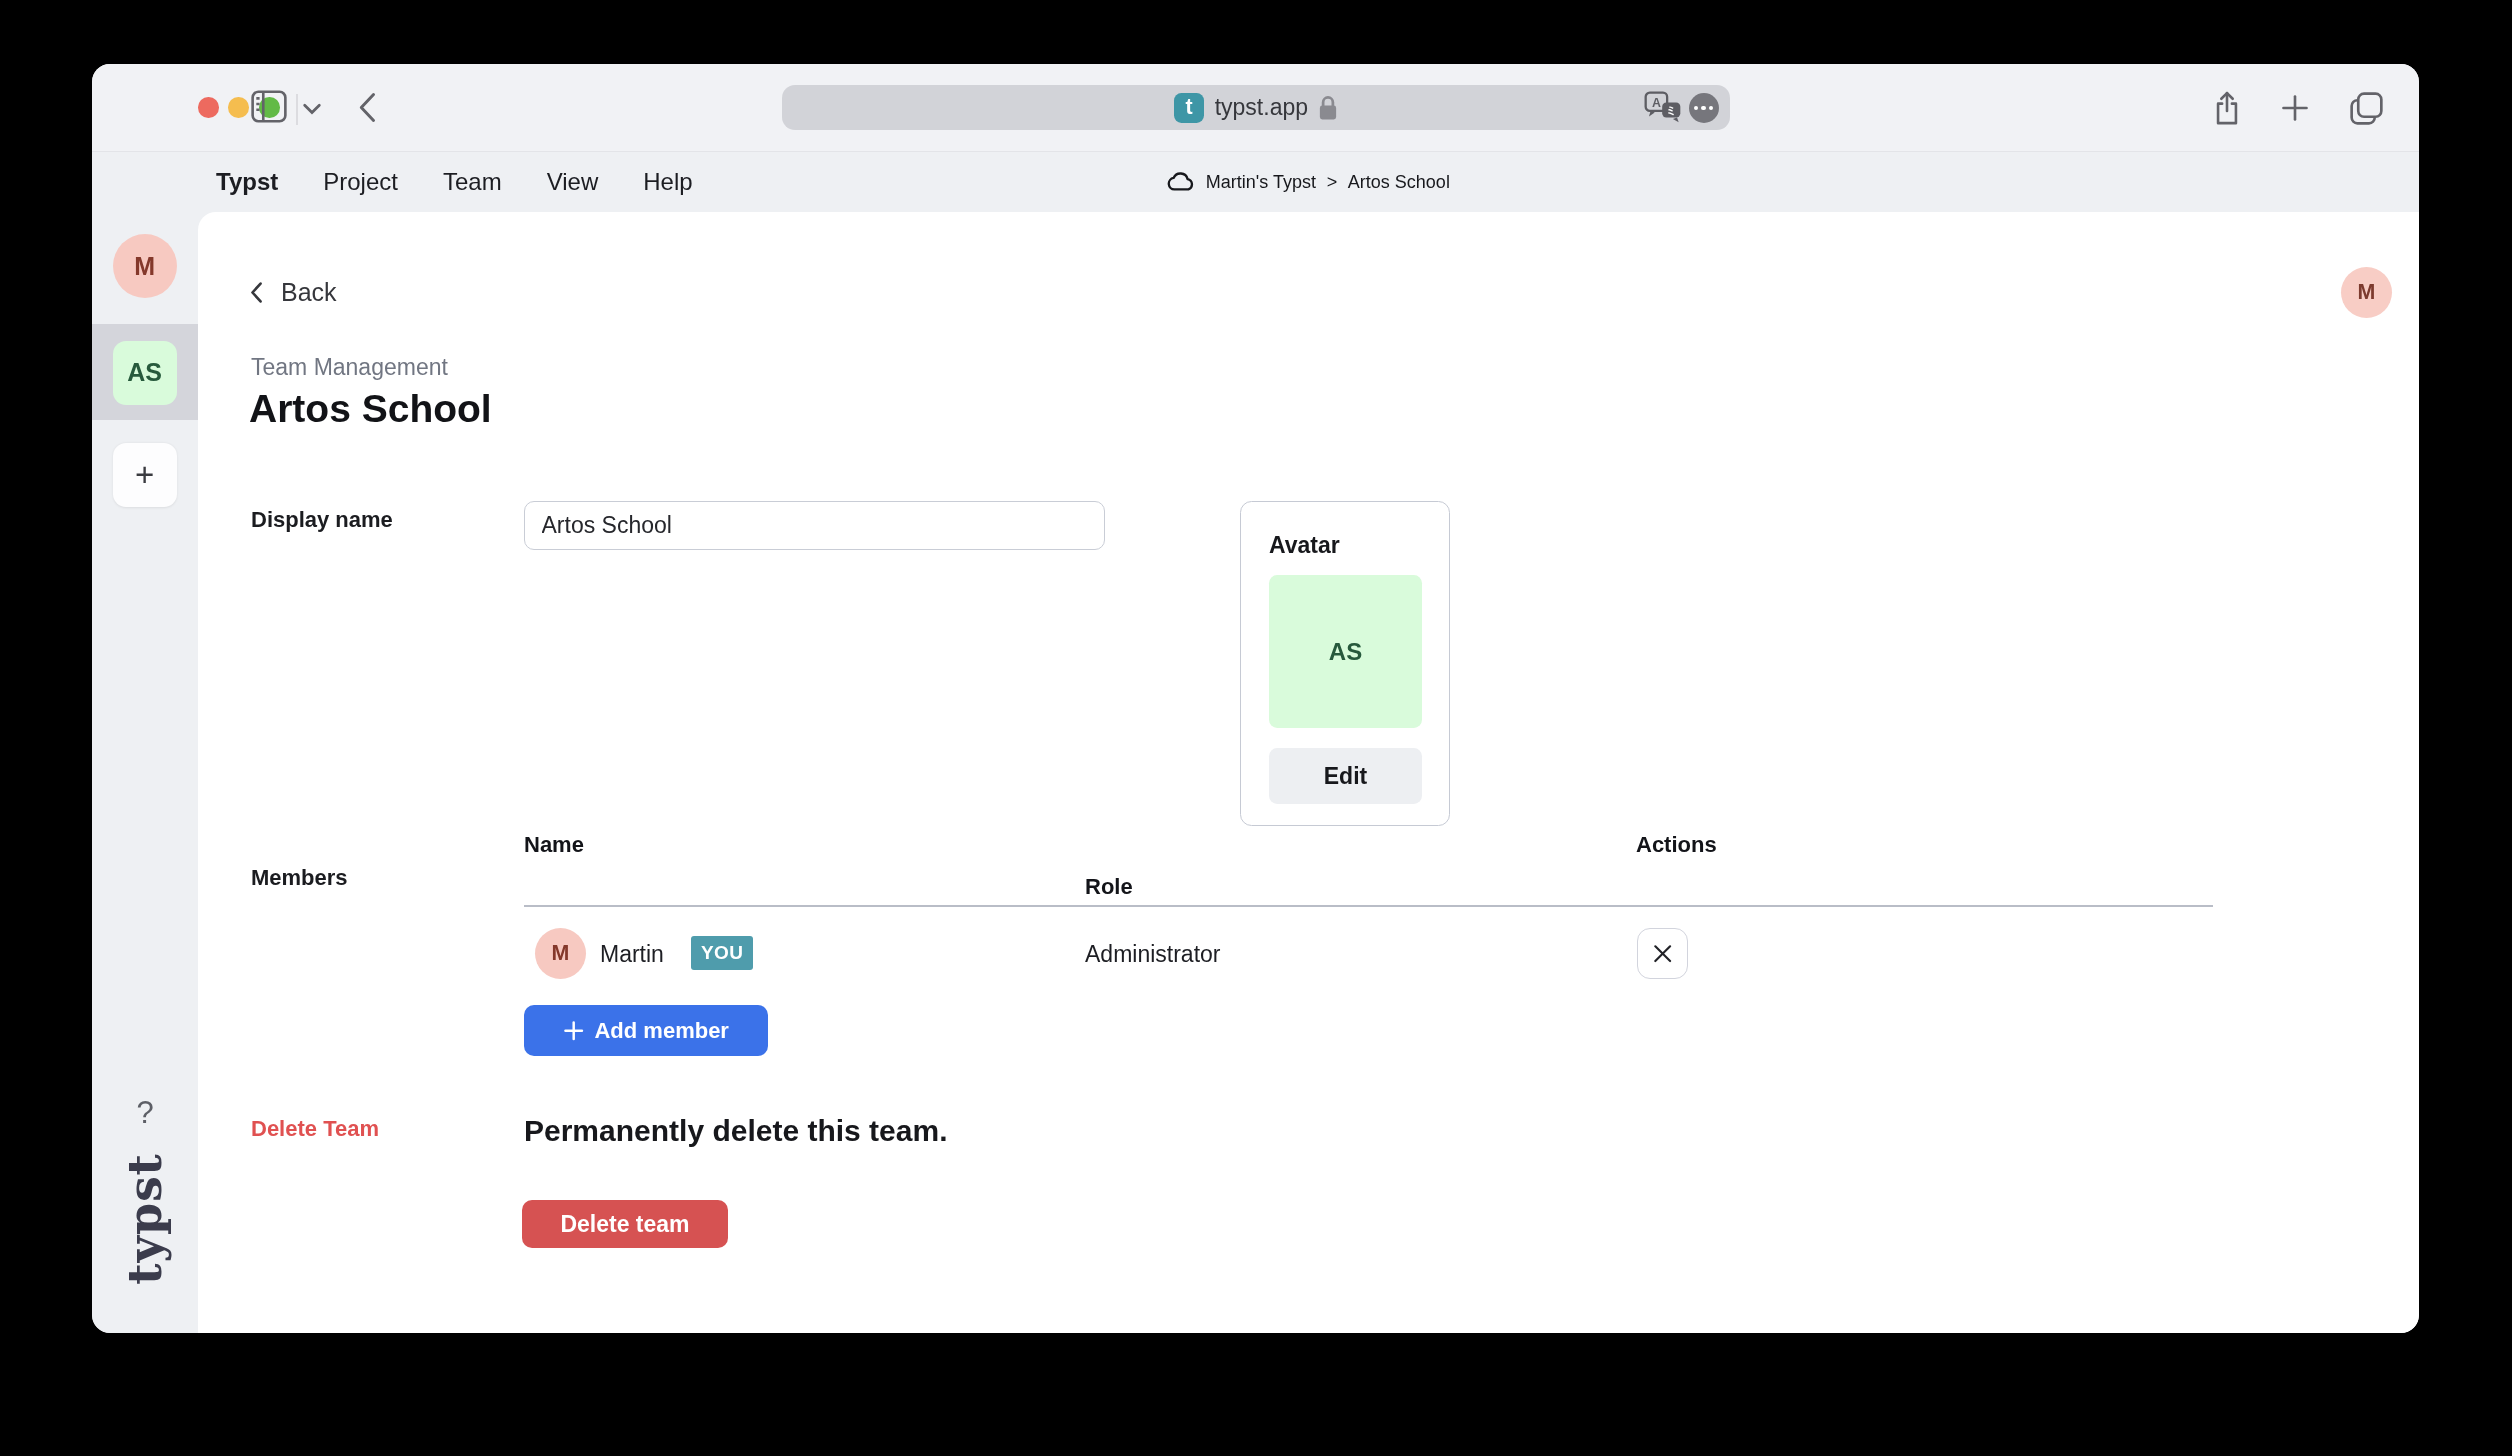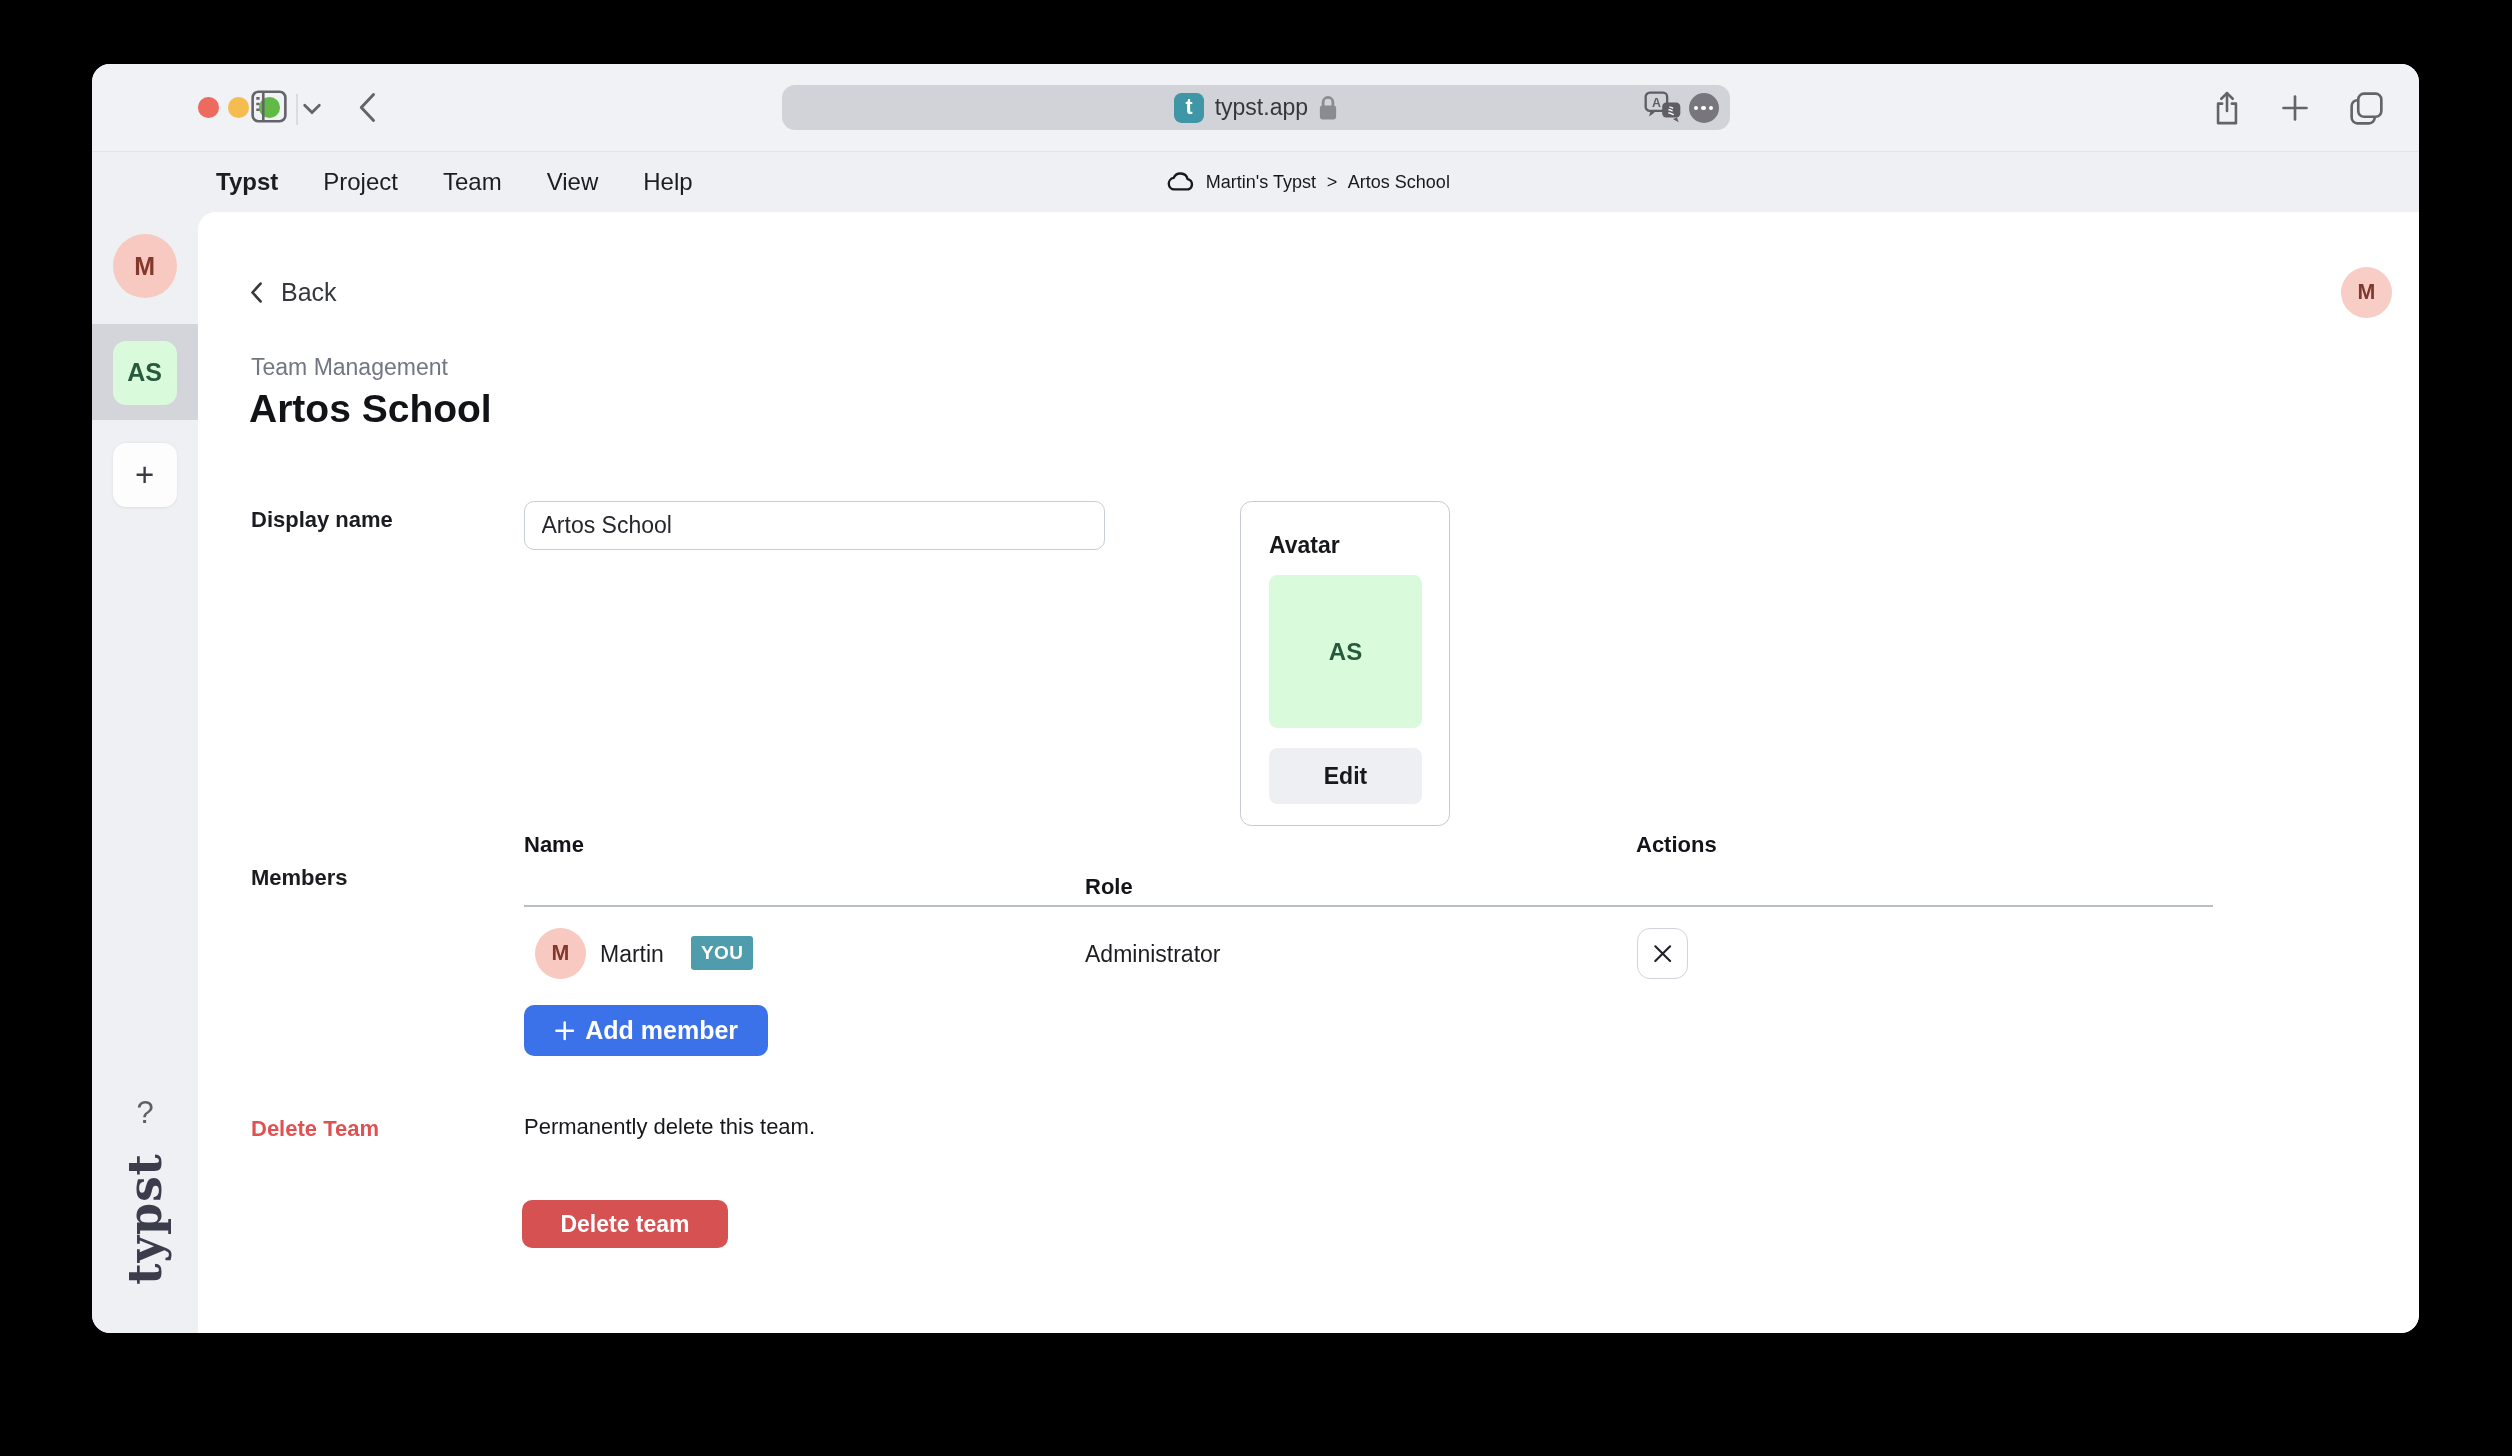--- a/index.html
+++ b/index.html
@@ -97,26 +97,26 @@
   .member-name { position:absolute; left:402px; top:729px; font-size:23px; color:#1d1e23; }
   .you-badge { position:absolute; left:493px; top:724px; background:#4f9cac; color:#fff;
                font-size:19px; font-weight:700; letter-spacing:0.4px; border-radius:3px;
                padding:5.8px 10px; }
   .member-role { position:absolute; left:887px; top:729px; font-size:23px; color:#1d1e23; }
   .remove-btn { position:absolute; left:1439px; top:716px; width:51px; height:51px;
                 border:1.6px solid #d2d4dd; border-radius:13px; background:#fff;
                 display:flex; align-items:center; justify-content:center; }
   .add-member-btn { position:absolute; left:326px; top:793px; width:244px; height:51px;
                     background:#3b72e9; border:none; border-radius:10px; color:#fff;
-                    font-size:25px; font-weight:700; display:flex; align-items:center;
+                    font-size:22px; font-weight:700; display:flex; align-items:center;
                     justify-content:center; gap:10px;
                     font-family:"Liberation Sans","DejaVu Sans",sans-serif; }
 
   .danger-label { position:absolute; left:53px; top:904px; font-size:22px; font-weight:700; color:#e05151; }
-  .danger-title { position:absolute; left:326px; top:902px; font-size:22px; font-weight:400; color:#17181c; }
+  .danger-title { position:absolute; left:326px; top:902px; font-size:30px; font-weight:700; color:#17181c; }
   .danger-body  { position:absolute; left:326px; top:937px; font-size:22px; color:#1f2025; }
   .delete-btn { position:absolute; left:324px; top:988px; width:206px; height:48px;
                 background:#d65252; border:none; border-radius:10px; color:#fff;
                 font-size:23px; font-weight:700;
                 font-family:"Liberation Sans","DejaVu Sans",sans-serif; }
 </style>
 </head>
 <body>
 
 <div class="window">

